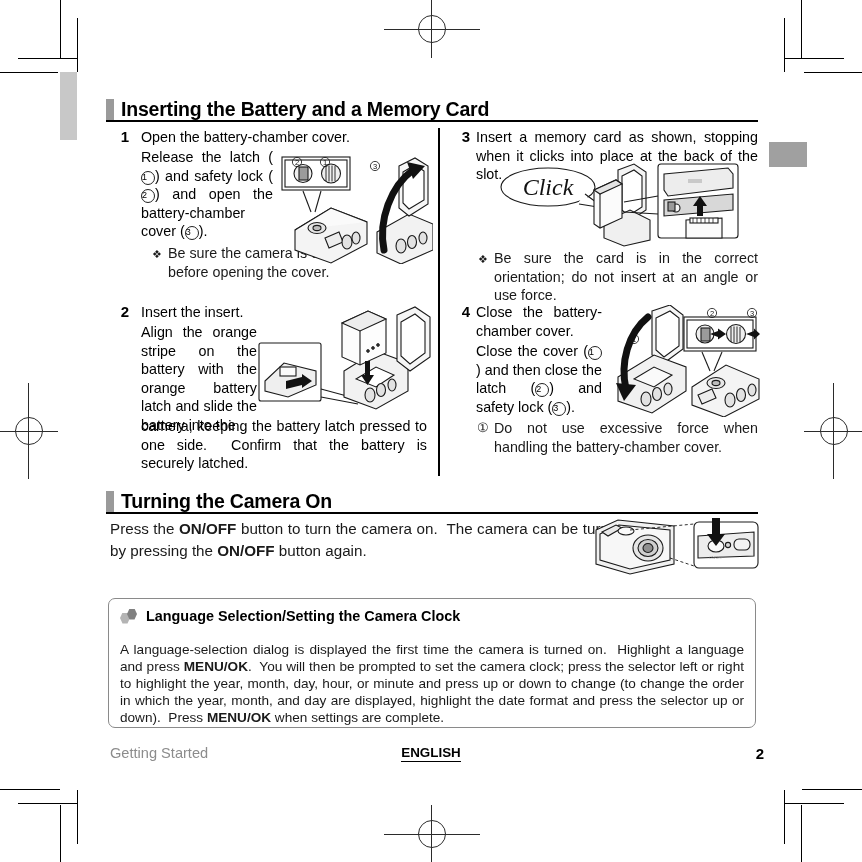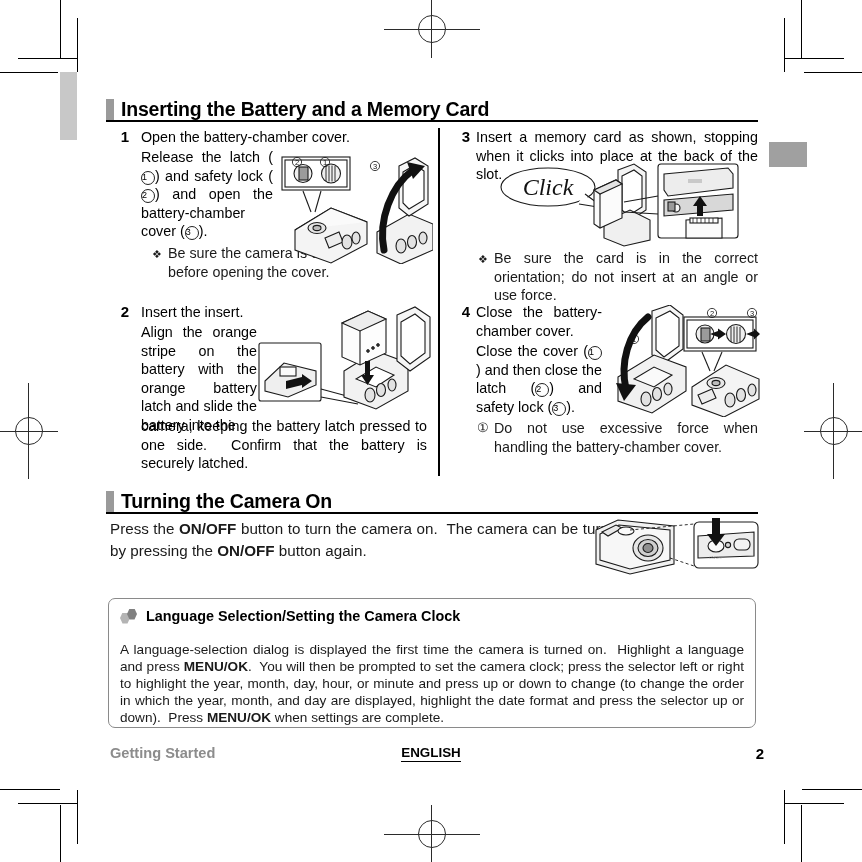--- a/index.html
+++ b/index.html
@@ -175,21 +175,20 @@
     text-align-last: left;
   }
   .tip-text b { font-weight: bold; }
 
   
   .footer-left {
     position: absolute;
     left: 110px; top: 745px;
     font-size: 14.6px;
     color: #8c8c8c;
-    font-weight: bold;
   }
   .footer-center {
     position: absolute;
     left: 0; top: 745px;
     width: 862px;
     text-align: center;
     font-size: 13.4px;
     font-weight: bold;
   }
   .footer-center span {

